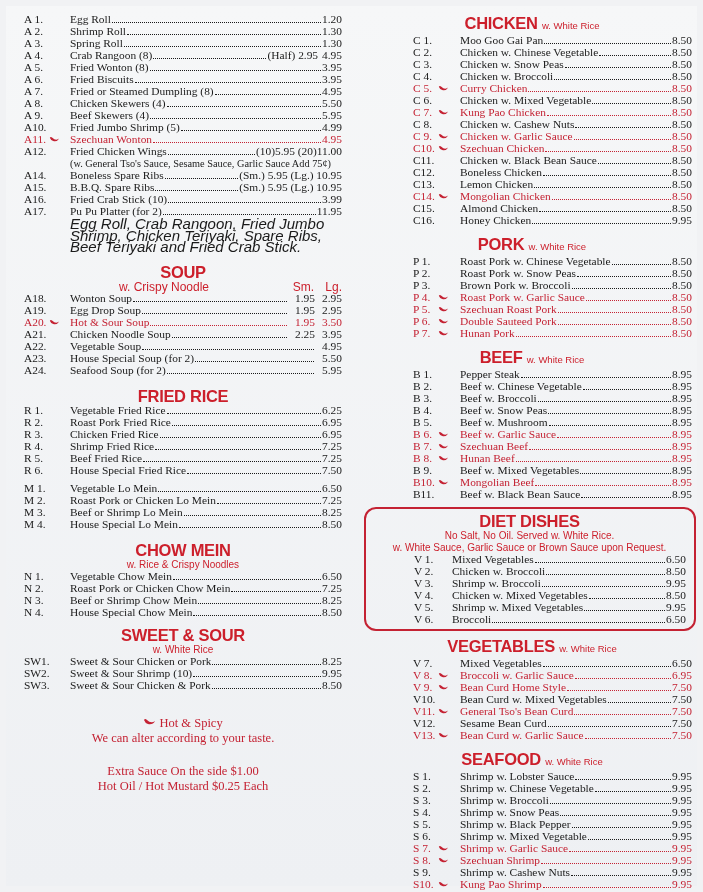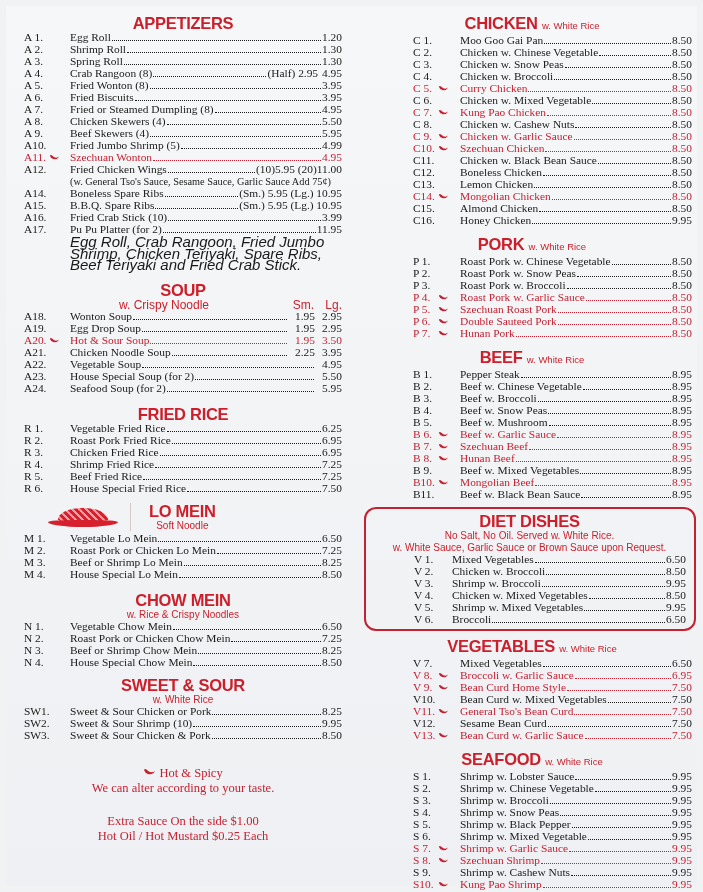--- a/index.html
+++ b/index.html
@@ -87,21 +87,20 @@
   .diet-box .row .code { width: 38px; flex: 0 0 38px; }
 </style>
 </head>
 <body>
 
 <div class="page">
 
   <div class="col col-left">
 
     <div style="height:8px"></div>
-    <div class="sec-title">APPETIZERS</div>
     <div>
         <div class="row">
           <span class="code"><span class="">A 1.</span></span>
           <span class="name">Egg Roll</span>
           <span class="dots"></span>
           <span class="price">1.20</span>
         </div>
         <div class="row">
           <span class="code"><span class="">A 2.</span></span>
           <span class="name">Shrimp Roll</span>
@@ -292,31 +291,20 @@
         </div>
         <div class="row">
           <span class="code"><span class="">R 6.</span></span>
           <span class="name">House Special Fried Rice</span>
           <span class="dots"></span>
           <span class="price">7.50</span>
         </div>
       </div>
 
     <div style="height:6px"></div>
-    <div class="lomein-head">
-      <div class="dish-img">
-        <div class="food"></div>
-          <div class="plate"></div>
-      </div>
-      <div class="divider-v"></div>
-      <div class="lomein-titles">
-        <div class="sec-title">LO MEIN</div>
-        <div class="sec-sub">Soft Noodle</div>
-      </div>
-    </div>
     <div>
         <div class="row">
           <span class="code"><span class="">M 1.</span></span>
           <span class="name">Vegetable Lo Mein</span>
           <span class="dots"></span>
           <span class="price">6.50</span>
         </div>
         <div class="row">
           <span class="code"><span class="">M 2.</span></span>
           <span class="name">Roast Pork or Chicken Lo Mein</span>
@@ -535,21 +523,21 @@
           <span class="price">8.50</span>
         </div>
         <div class="row">
           <span class="code"><span class="">P 2.</span></span>
           <span class="name">Roast Pork w. Snow Peas</span>
           <span class="dots"></span>
           <span class="price">8.50</span>
         </div>
         <div class="row">
           <span class="code"><span class="">P 3.</span></span>
-          <span class="name">Roast Pork w. Broccoli</span>
+          <span class="name">Brown Pork w. Broccoli</span>
           <span class="dots"></span>
           <span class="price">8.50</span>
         </div>
         <div class="row hot">
           <span class="code"><span class="">P 4.</span><svg class="pepper" viewBox="0 0 13 7">
               <path d="M1 2 Q2 0 4 2 Q8 6 12 3 Q10 7 5 6 Q2 5 1 2Z" fill="#c42233"></path>
             </svg></span>
           <span class="name">Roast Pork w. Garlic Sauce</span>
           <span class="dots"></span>
           <span class="price">8.50</span>

